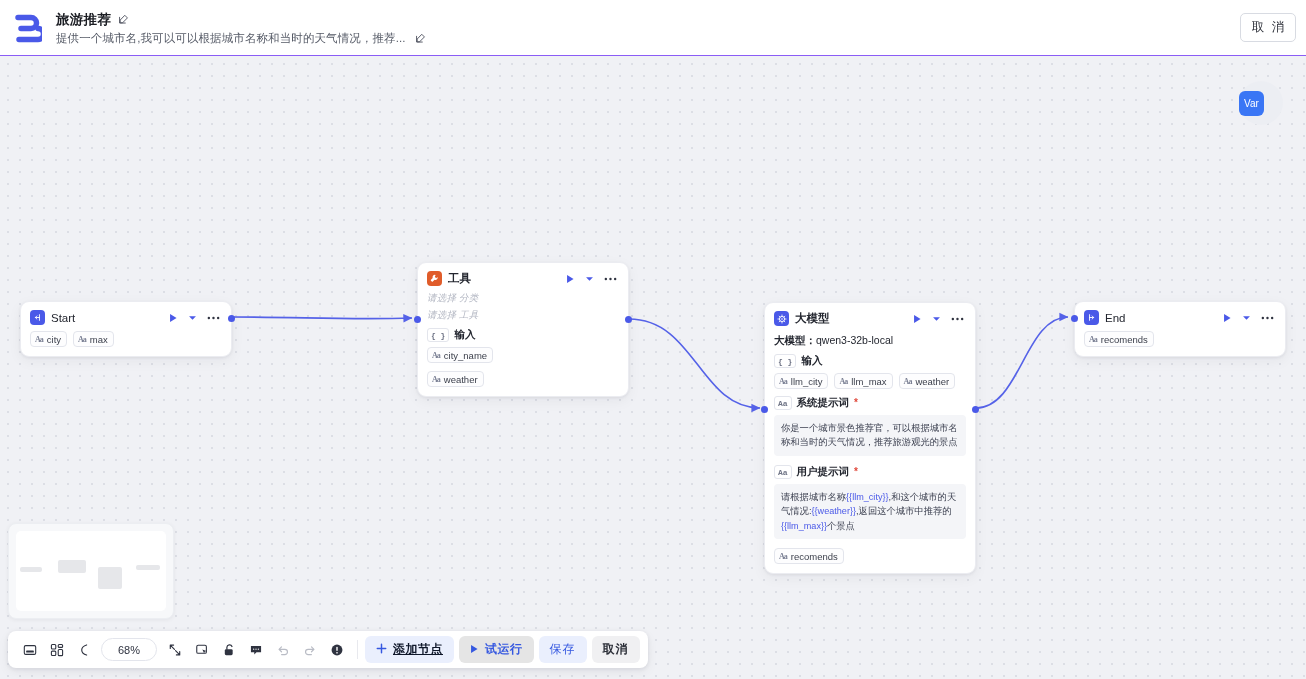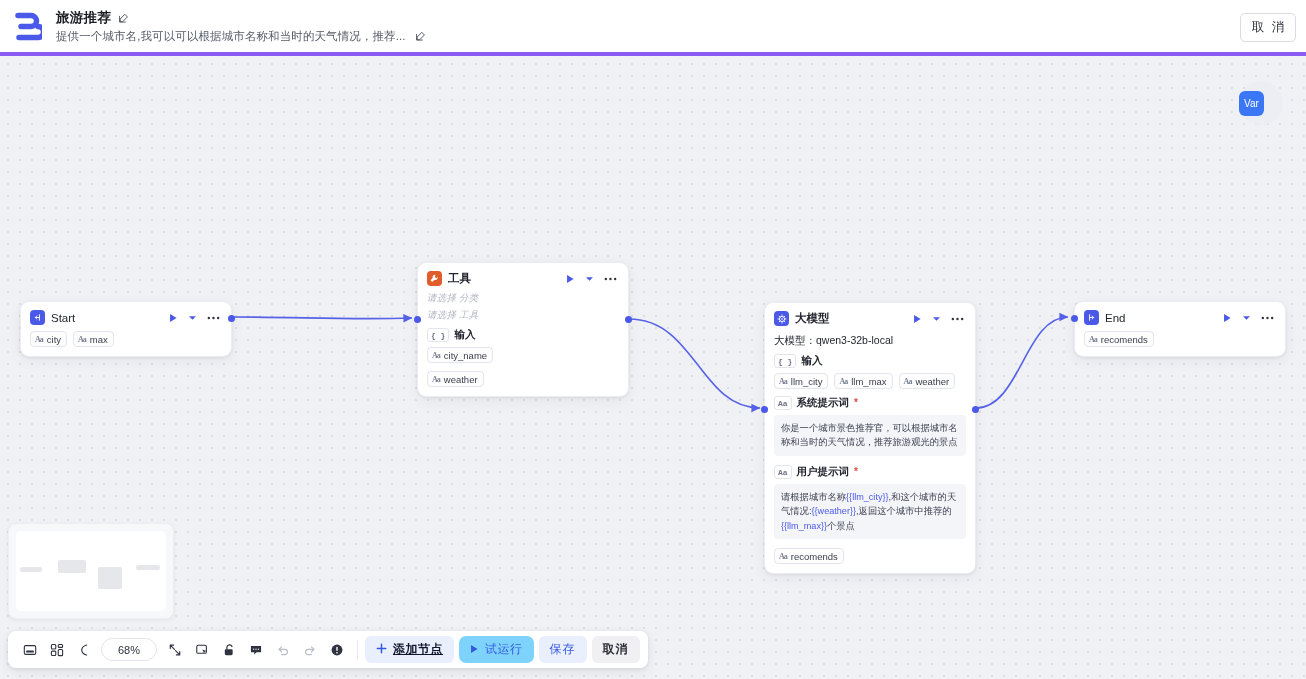--- a/index.html
+++ b/index.html
@@ -13,21 +13,21 @@
     position: relative;
     width: 1306px; height: 679px;
     background: #eef0f4;
   }
 
   
   .header {
     position: absolute; top: 0; left: 0;
     width: 1306px; height: 56px;
     background: #ffffff;
-    border-bottom: 4px solid #8b5cf6;
+    border-bottom: 1px solid #8b5cf6;
     display: flex; align-items: center;
     z-index: 40;
   }
   .logo-wrap {
     width: 56px; height: 56px;
     display: flex; align-items: center; justify-content: center;
     flex: 0 0 56px;
   }
   .logo-svg { display:block; }
   .header-texts { display: flex; flex-direction: column; justify-content: center; gap: 2px; padding-top:1px;}
@@ -121,21 +121,21 @@
   }
   .req-star { color: #e0483b; font-size: 10px; line-height: 1; }
   .prompt-box {
     background: #f4f5f8; border-radius: 4px;
     padding: 6px 7px; font-size: 9.3px; color: #3c4050; line-height: 1.55;
     margin-bottom: 2px;
   }
   .var-token { color: #4a59e8; font-family: Liberation Sans, sans-serif; font-size: 9.1px; }
 
   .model-line { font-size: 10.5px; color: #23262f; margin: 2px 0 6px 0; }
-  .model-line b { font-weight: normal; text-align: right; }
+  .model-line b { font-weight: bold; text-align: right; }
 
   .port {
     position: absolute; width: 7px; height: 7px; border-radius: 50%;
     background: #4a59e8; top: 50%; margin-top: -3.5px;
   }
   .port.left  { left: -4px; }
   .port.right { right: -4px; }
 
   
   .var-fab {
@@ -190,21 +190,21 @@
     display: flex; align-items: center; justify-content: center;
     margin: 0 4px; cursor: pointer; background: #fff;
   }
   .tb-sep { width: 1px; height: 19px; background: #e8e9ee; margin: 0 7px; }
   .tb-action {
     height: 27px; border-radius: 6px; padding: 0 11px;
     display: flex; align-items: center; justify-content: center; gap: 6px;
     font-size: 12px; cursor: pointer; white-space: nowrap;
   }
   .tb-add { background: #eaeffd; color: #0f172a; font-weight: bold; letter-spacing: .5px; text-decoration: underline;}
-  .tb-run { background: #7dd3fc; color: #3558e0; font-weight: normal; letter-spacing: .5px; border-radius: 7px;}
+  .tb-run { background: #e5e5e5; color: #3558e0; font-weight: bold; letter-spacing: .5px;}
   .tb-save { background: #eaeffd; color: #3558e0; font-weight: normal; letter-spacing: 1px;}
   .tb-cancel { background: #f0f0f2; color: #2c2f38; font-weight: bold; letter-spacing: 1px;}
   .tb-gap { width: 5px; }
 </style>
 </head>
 <body>
 
 <div id="app">
 
   <div class="header">

